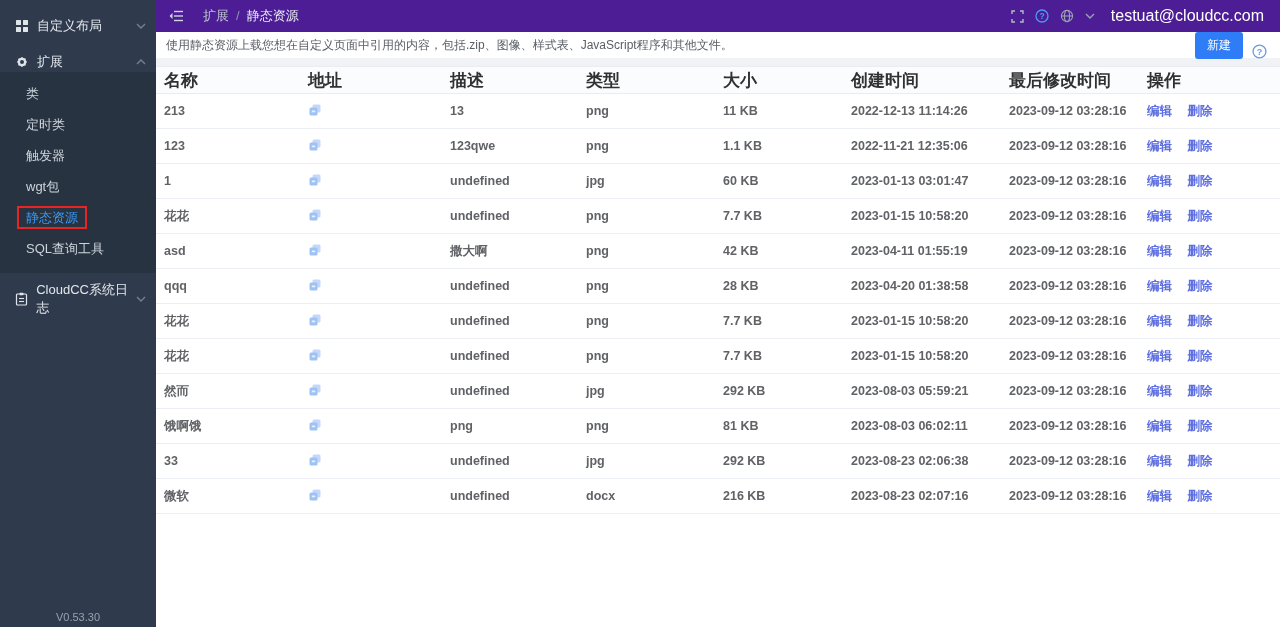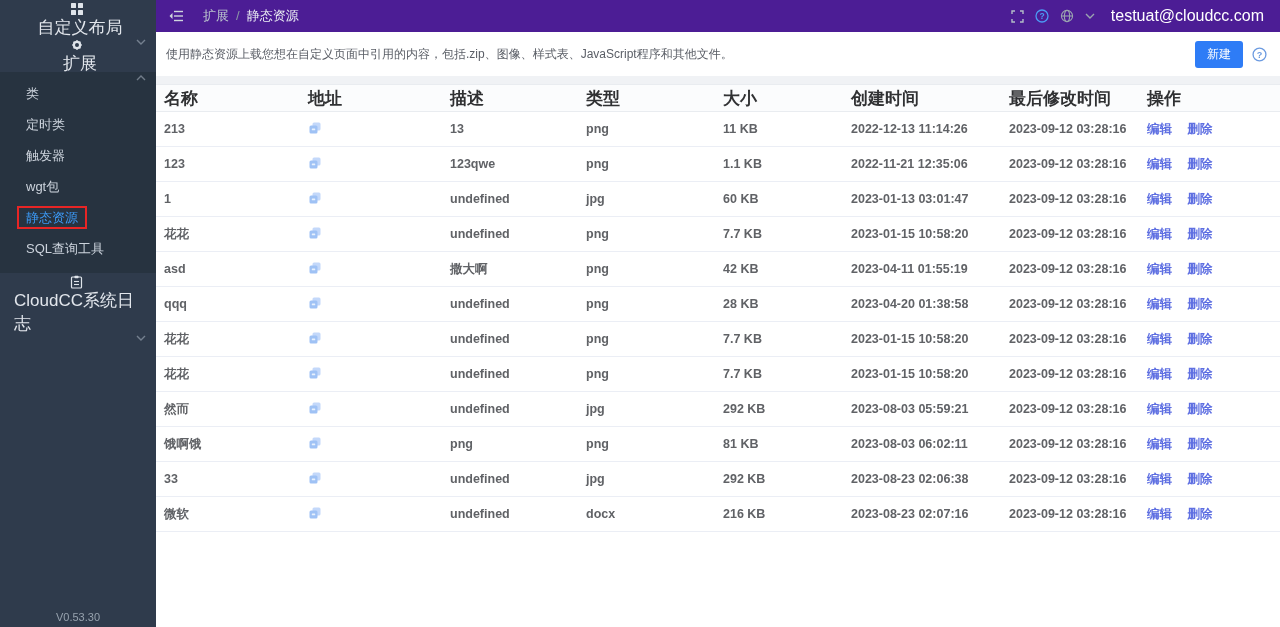--- a/index.html
+++ b/index.html
@@ -1,42 +1,42 @@
 <!DOCTYPE html>
 <html><head>
 <meta charset="utf-8">
 <style>
   * { box-sizing: border-box; margin: 0; padding: 0; }
   html,body { width:1280px; height:627px; overflow:hidden; }
   body { font-family:"Liberation Sans","DejaVu Sans",sans-serif; background:#fff; position:relative; }
 
   
   .sidebar { position:absolute; left:0; top:0; width:156px; height:627px; background:#2f3b4c; }
-  .side-group { height:36px; display:flex; align-items:center; color:#e2e6ec; font-size:17px; padding:2px 10px 0 14px; cursor:pointer;flex-direction:column; }
+  .side-group { height:36px; display:flex; align-items:center; color:#e2e6ec; font-size:13px; padding:16px 10px 0 14px; cursor:pointer; }
   .side-group .g-icon { width:16px; height:16px; margin-right:7px; display:flex; align-items:center; justify-content:center; }
   .side-group .chev { margin-left:auto; opacity:.55; display:flex; }
   .submenu { background:#273340; padding:6px 0 9px; }
   .sub-item { height:31px; line-height:31px; padding-left:26px; font-size:13px; color:#ccd3dc; cursor:pointer; white-space:nowrap; }
   .redbox { display:inline-block; border:2px solid #e82525; padding:1px 7px; line-height:17px; color:#3c9bf8; margin-left:-9px; }
   .version { position:absolute; bottom:4px; left:0; width:100%; text-align:center; font-size:11px; color:#97a2ae; }
 
   
   .topbar { position:absolute; left:156px; right:0; top:0; height:32px; background:#4c1d95; display:flex; align-items:center; color:#cfd6de; }
   .fold { margin-left:13px; display:flex; cursor:pointer; }
   .crumb { margin-left:19px; font-size:13px; color:#bac3cd; }
   .crumb .sep { margin:0 7px; color:#8d99a6; }
   .crumb .cur { color:#edf1f5; }
   .top-right { margin-left:auto; display:flex; align-items:center; gap:11px; }
   .tico { display:flex; cursor:pointer; }
   .email { color:#fff; font-weight:normal; font-size:16px; margin:0 16px 0 5px; cursor:pointer; }
 
   
   .content { position:absolute; left:156px; top:32px; right:0; bottom:0; background:#fff; }
-  .descbar { height:44px; background:#fff; display:flex; align-items:center; padding-left:10px; font-size:12px; color:#5a5e66; position:relative; }
-  .desc-right { margin-left:auto; margin-right:13px; display:flex; align-items:center; gap:9px; }
+  .descbar { height:26px; background:#fff; display:flex; align-items:center; padding-left:10px; font-size:12px; color:#5a5e66; position:relative; }
+  .desc-right { margin-left:auto; margin-right:13px; display:flex; align-items:flex-end; gap:9px; }
   .btn-new { background:#2e7cf6; color:#fff; border:none; border-radius:3px; font-size:12px; padding:5px 12px; cursor:pointer; font-family:inherit; }
   .gap { height:8px; background:#f0f2f5; }
 
   .grid-row { display:grid; grid-template-columns:144px 142px 136px 137px 128px 158px 138px 1fr; align-items:center;font-weight:bold; }
   .thead { height:28px; background:#fbfcfd; border-top:1px solid #e9ecf0; border-bottom:1px solid #e9ecf0; font-weight:bold; color:#303133; font-size:17px; }
   .thead > div { padding-left:8px; }
   .trow { height:35px; border-bottom:1px solid #ebeef5; font-size:12.5px; color:#606266; }
   .trow .cell { padding-left:8px; overflow:hidden; white-space:nowrap; }
   .copy-ic { display:inline-flex; cursor:pointer; }
   .ops .op { color:#5e6fe2; margin-right:12px; cursor:pointer; text-decoration:none; }

